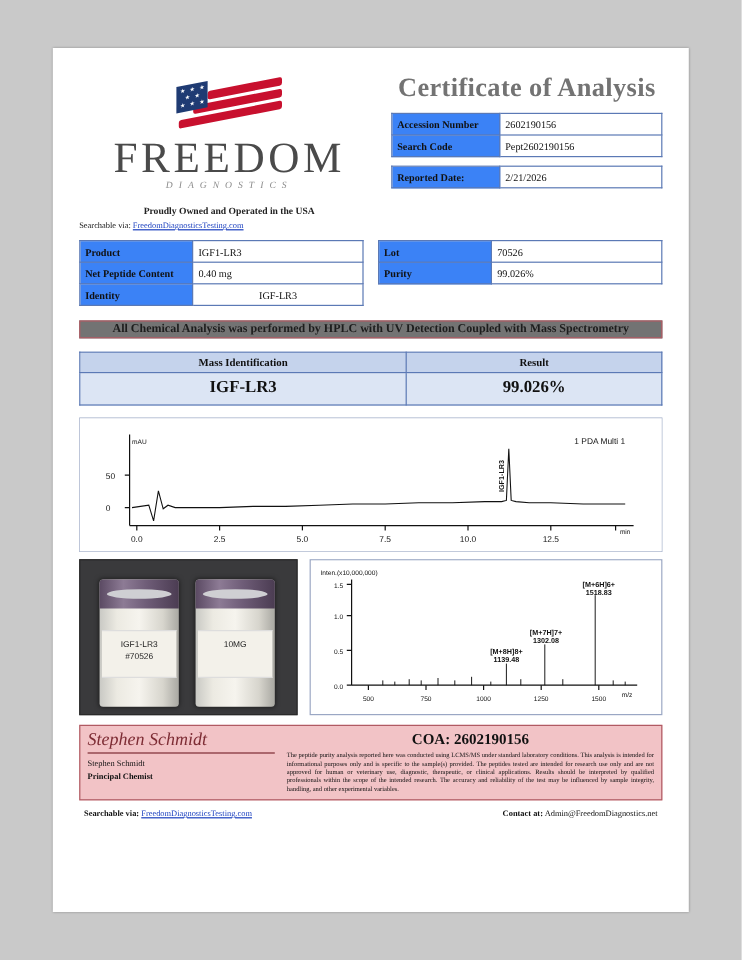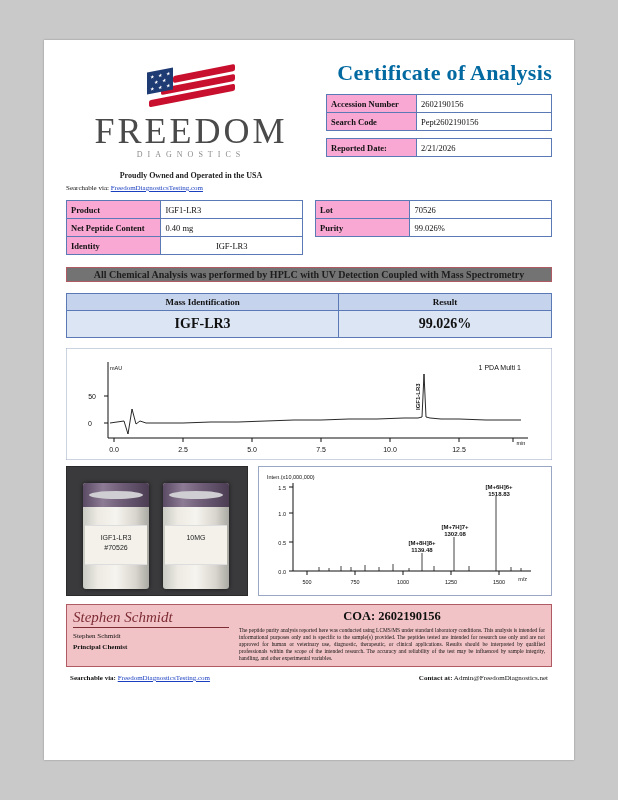--- a/index.html
+++ b/index.html
@@ -26,36 +26,36 @@
   .s1{width:62px;left:28px;top:2px;}
   .s2{width:74px;left:16px;top:13px;}
   .s3{width:86px;left:4px;top:24px;}
   .flagbox{position:absolute;left:2px;top:2px;width:26px;height:22px;background:#1f3b73;transform:skewY(-11deg);}
   .flagbox .star{position:absolute;color:#fff;font-size:5px;line-height:5px;}
   .freedom{
     text-align:center;font-family:"Liberation Serif",serif;
     font-size:36px;letter-spacing:3px;color:#4a4a4a;margin-top:2px;
   }
   .diagnostics{
-    text-align:center;font-size:8px;letter-spacing:5px;color:#8c8c8c;margin-top:-2px;
+    text-align:center;font-size:8px;letter-spacing:5px;color:#8c8c8c;margin-top:-2px;font-style:italic;
   }
   .proud{font-size:8px;font-weight:bold;color:#222;margin-top:12px;text-align:center;}
   .searchline{font-size:7px;margin-top:4px;color:#111;}
   .searchline a{color:#1a3fbf;text-decoration:underline;}
 
   .hdr-right{flex:1;padding-left:10px;}
   .coa-title{
-    text-align:right;font-size:22px;font-weight:bold;color:#0369a1;
+    text-align:center;font-size:22px;font-weight:bold;color:#737373;
     margin:6px 0 8px 0;letter-spacing:.3px;
   }
 
   
   table.kv{border-collapse:collapse;width:100%;font-size:8.5px;}
   table.kv td{border:1px solid #5b79b5;padding:2px 4px;height:13px;}
-  td.lbl{background:#f9a8d4;font-weight:bold;width:40%;color:#111;}
+  td.lbl{background:#3b82f6;font-weight:bold;width:40%;color:#111;}
   td.val{background:#ffffff;color:#111;}
   .gap{height:7px;}
 
   .two-col{display:flex;gap:12px;margin-top:8px;}
   .two-col .col{flex:1;}
 
   
   .banner{
     margin-top:12px;border:1px solid #b05a63;background:#737373;
     text-align:center;font-size:10px;font-weight:bold;color:#1d1d1d;

